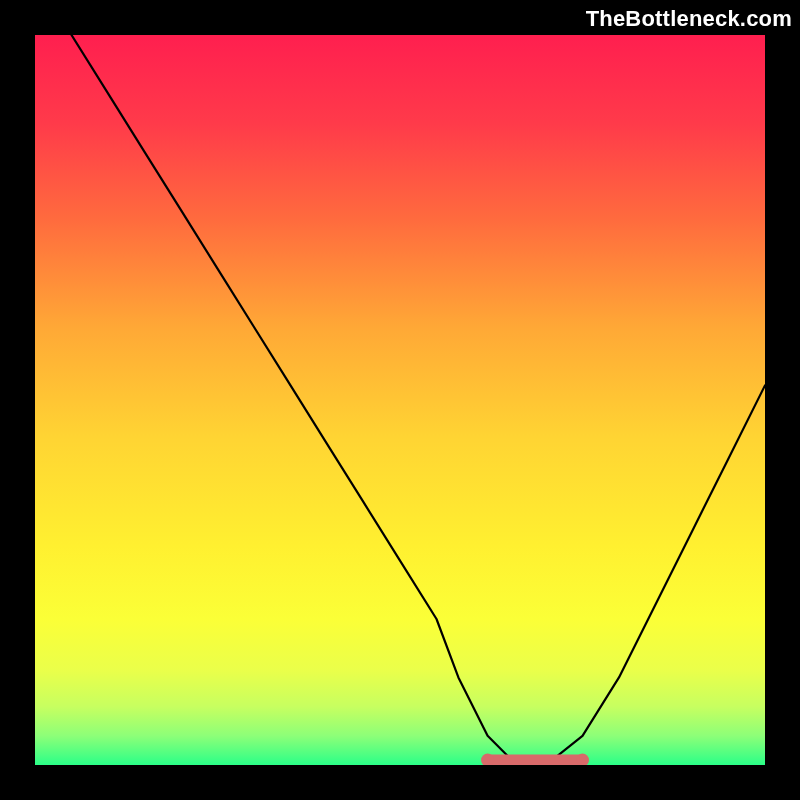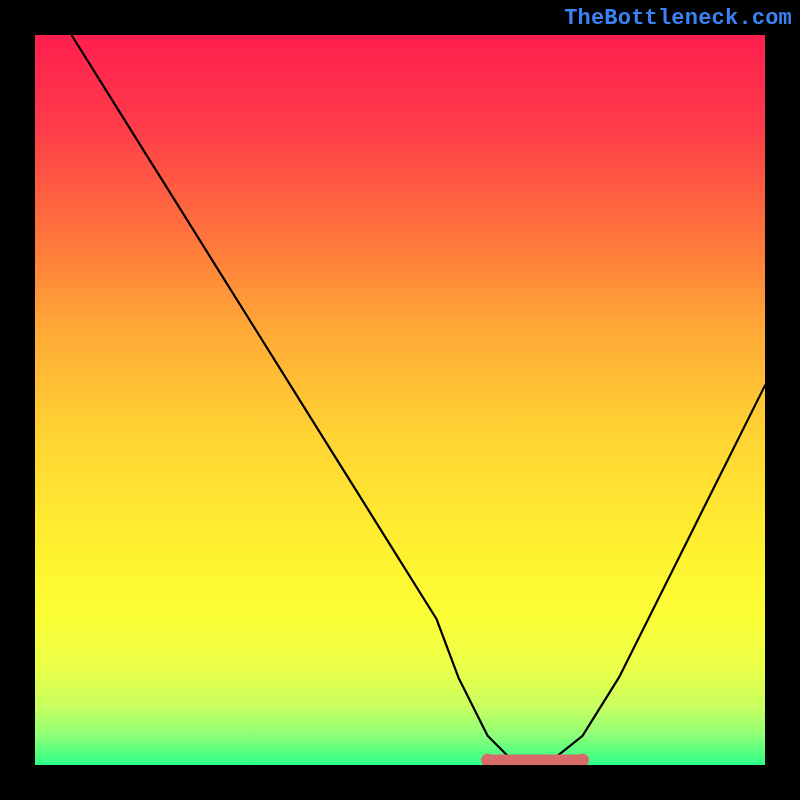--- a/index.html
+++ b/index.html
@@ -28,22 +28,22 @@
     position: absolute;
     left: 0;
     top: 0;
     width: 730px;
     height: 730px;
   }
   .watermark {
     position: absolute;
     top: 6px;
     right: 8px;
-    color: #3b82f6;
-    font-family: Liberation Mono, monospace;
+    color: #ffffff;
+    font-family: Liberation Sans, sans-serif;
     font-size: 22px;
     font-weight: 600;
     letter-spacing: 0.2px;
     user-select: none;
   }
   svg.curve {
     position: absolute;
     left: 0;
     top: 0;
     width: 730px;

